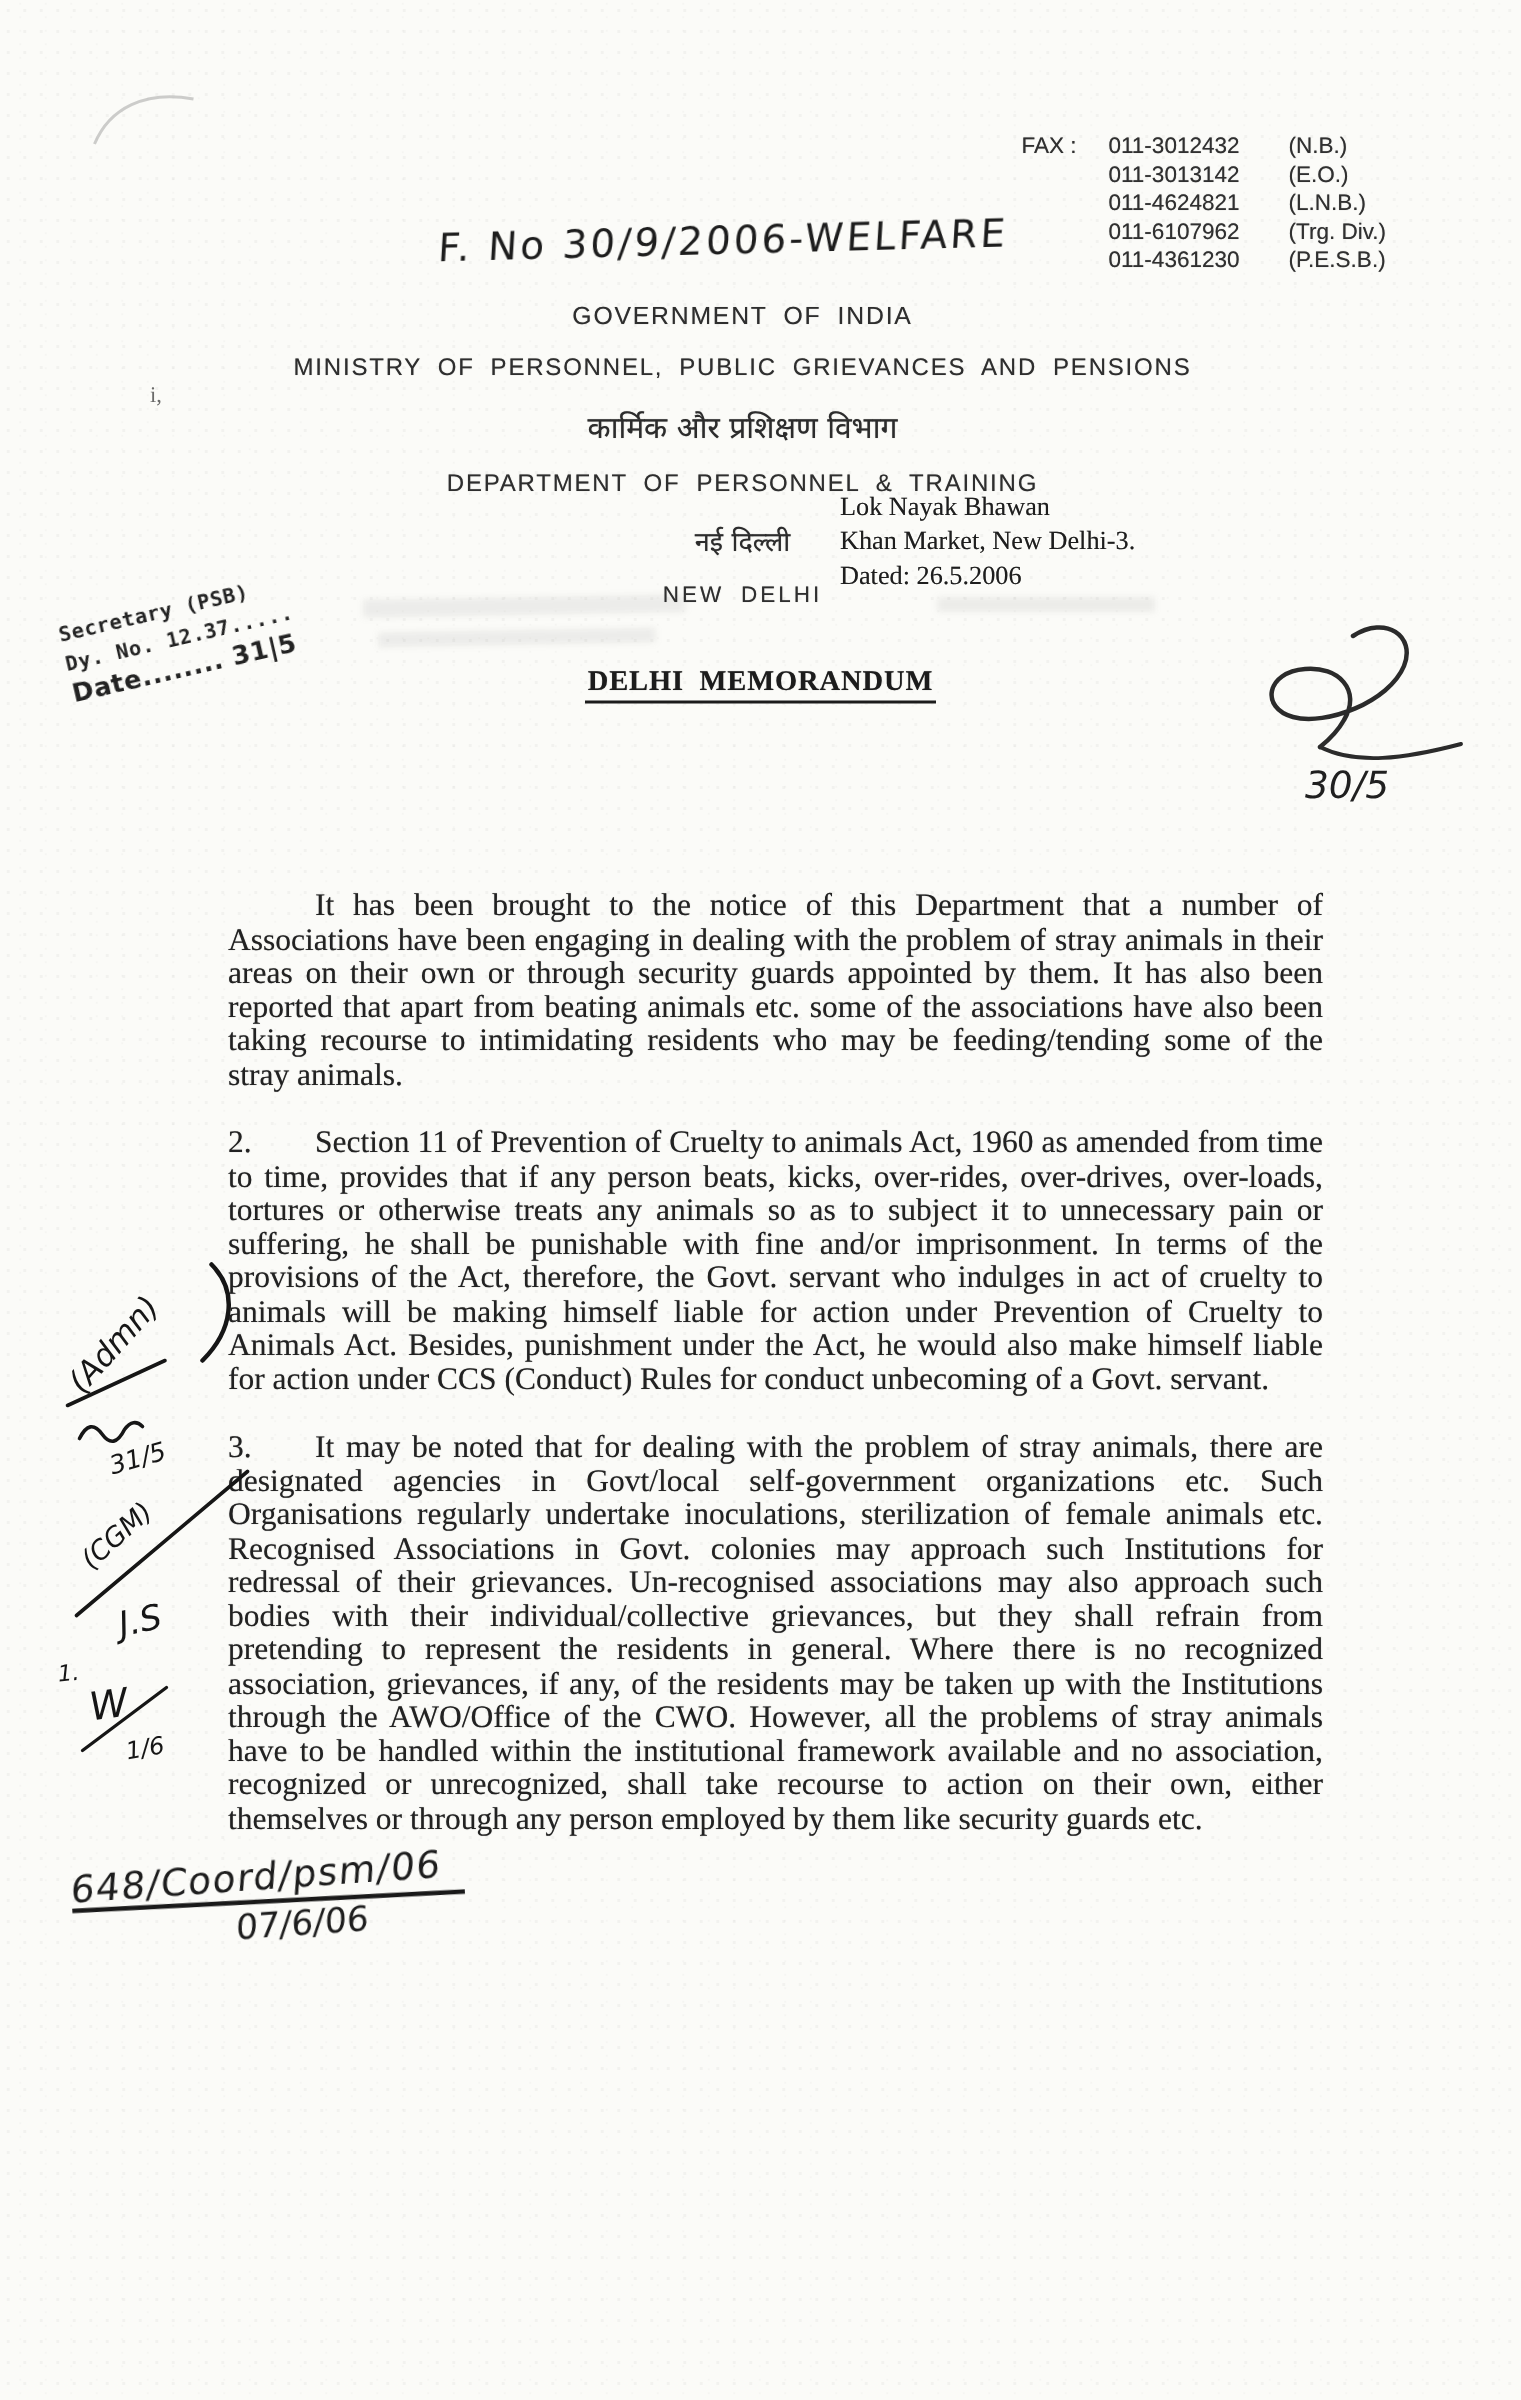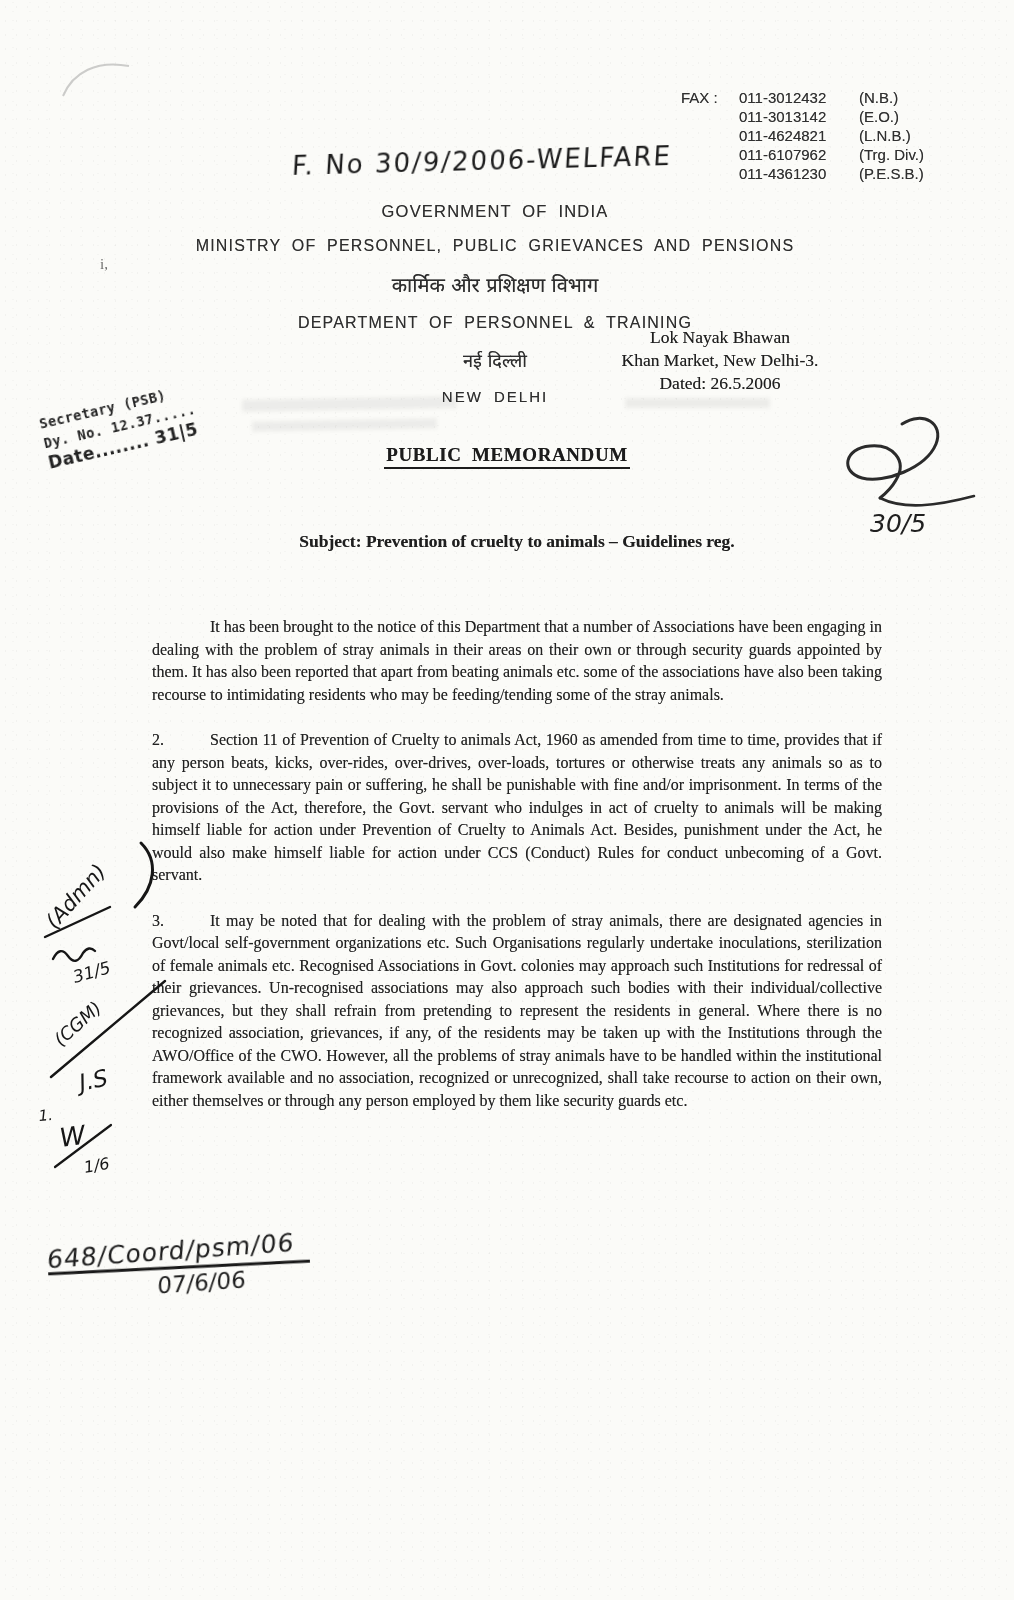--- a/index.html
+++ b/index.html
@@ -28,39 +28,39 @@
   .hw{font-family:"DejaVu Sans",sans-serif;color:#1d1d1d;}
   .fileno{left:292px;top:146px;font-size:26px;letter-spacing:2px;
           transform:rotate(-1.5deg) skewX(-5deg);filter:blur(.2px);}
   
   .letterhead{left:105px;top:186px;width:780px;text-align:center;
               text-shadow:0 0 .5px rgba(30,30,30,.5);}
   .lh-hi{font-family:"DejaVu Sans",sans-serif;font-size:19px;color:#2c2c2c;margin:3px 0;}
   .lh-en{font-family:"Liberation Sans",sans-serif;font-size:16.5px;color:#2e2e2e;
          letter-spacing:1.2px;word-spacing:5px;margin:16px 0;}
   .lh-en.small{font-size:16px;}
-  .addr{left:560px;top:326px;width:320px;text-align:center;font-size:17.5px;
+  .addr{left:560px;top:326px;width:320px;text-align:left;font-size:17.5px;
         line-height:23px;color:#1e1e1e;text-shadow:0 0 .4px rgba(20,20,20,.5);}
   
   .stamp{left:42px;top:396px;transform:rotate(-13deg);
          font-family:"DejaVu Sans Mono",monospace;font-weight:bold;
          font-size:13.5px;line-height:20px;letter-spacing:.5px;color:#232323;
          filter:blur(.3px);}
   .stamp .big{font-size:17px;font-family:"DejaVu Sans",sans-serif;}
   
   .om-title{left:0;top:444px;width:1014px;text-align:center;}
   .om-title span{display:inline-block;font-weight:bold;font-size:19px;
                  letter-spacing:.6px;word-spacing:5px;color:#1c1c1c;
                  border-bottom:2.5px solid #1c1c1c;padding:0 2px 1px 2px;
                  text-shadow:0 0 .5px rgba(20,20,20,.6);}
   
   .subject{left:152px;top:531px;width:730px;text-align:center;font-weight:bold;
            font-size:17.5px;color:#1f1f1f;text-shadow:0 0 .5px rgba(20,20,20,.55);}
   
-  .bodytext{left:152px;top:616px;width:730px;font-size:16px;line-height:22.5px;
+  .bodytext{left:152px;top:592px;width:730px;font-size:21px;line-height:22.5px;
             text-align:justify;color:#222;text-shadow:0 0 .55px rgba(25,25,25,.5);}
   .para{margin:0 0 23px 0;}
   .para.indent{text-indent:58px;}
   .para-num{display:inline-block;width:58px;text-indent:0;}
   
   .signmark{left:824px;top:408px;width:170px;height:140px;}
   .signmark text{font-family:"DejaVu Sans",sans-serif;font-style:italic;
                  fill:#202020;font-size:25px;}
   
   .margnotes{left:15px;top:825px;width:210px;height:390px;}
@@ -140,24 +140,23 @@
     <div class="big">Date........ 31|5</div>
   </div>
 
   <svg class="abs signmark" viewBox="0 0 170 140">
     <path d="M78,16 C100,2 120,16 112,36 C102,60 60,76 38,70 C16,64 20,40 46,38 C68,36 84,52 72,72 C67,81 61,86 56,90" fill="none" stroke="#2b2b2b" stroke-width="3" stroke-linecap="round"></path>
     <path d="M56,90 C80,102 112,98 150,88" fill="none" stroke="#2b2b2b" stroke-width="2.6" stroke-linecap="round"></path>
     <text x="46" y="124">30/5</text>
   </svg>
 
   <div class="abs om-title">
-    <span>PUBLIC MEMORANDUM</span>
+    <span>DELHI MEMORANDUM</span>
   </div>
 
-  <div class="abs subject">Subject: Prevention of cruelty to animals – Guidelines reg.</div>
 
   <div class="abs bodytext">
     <p class="para indent"><span>It has been brought to the notice of this Department that a number of Associations have been engaging in dealing with the problem of stray animals in their areas on their own or through security guards appointed by them.  It has also been reported that apart from beating animals etc. some of the associations have also been taking recourse to intimidating residents who may be feeding/tending some of the stray animals.</span></p>
     <p class="para"><span class="para-num">2.</span><span>Section 11 of Prevention of Cruelty to animals Act, 1960 as amended from time to time, provides that if any person beats, kicks, over-rides, over-drives, over-loads, tortures or otherwise treats any animals so as to subject it to unnecessary pain or suffering, he shall be punishable with fine and/or imprisonment.  In terms of the provisions of the Act, therefore, the Govt. servant who indulges in act of cruelty to animals will be making himself liable for action under Prevention of Cruelty to Animals Act.  Besides, punishment under the Act, he would also make himself liable for action under CCS (Conduct) Rules for conduct unbecoming of a Govt. servant.</span></p>
     <p class="para"><span class="para-num">3.</span><span>It may be noted that for dealing with the problem of stray animals, there are designated agencies in Govt/local self-government organizations etc.  Such Organisations regularly undertake inoculations, sterilization of female animals etc.  Recognised Associations in Govt. colonies may approach such Institutions for redressal of their grievances.  Un-recognised associations may also approach such bodies with their individual/collective grievances, but they shall refrain from pretending to represent the residents in general.  Where there is no recognized association, grievances, if any, of the residents may be taken up with the Institutions through the AWO/Office of the CWO.  However, all the problems of stray animals have to be handled within the institutional framework available and no association, recognized or unrecognized, shall take recourse to action on their own, either themselves or through any person employed by them like security guards etc.</span></p>
   </div>
 
   <svg class="abs margnotes" viewBox="0 0 210 390">
     <path d="M120,82 C140,62 144,36 126,18" stroke-width="3"></path>
     <text font-size="21" transform="translate(40,105) rotate(-48)">(Admn)</text>

